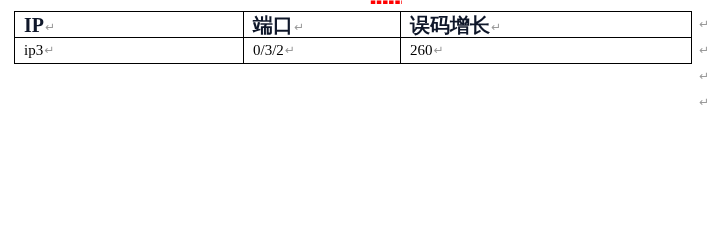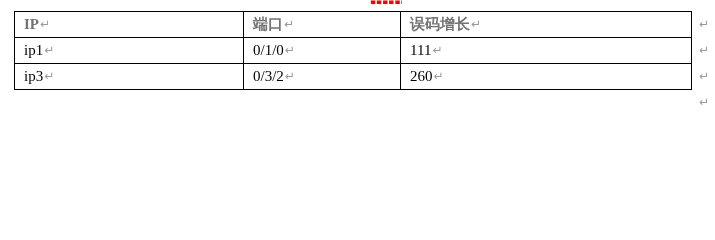--- a/index.html
+++ b/index.html
@@ -74,22 +74,22 @@
 
   .cell-inner {
     display: flex;
     align-items: baseline;
     padding-left: 9px;
     white-space: nowrap;
   }
 
   .hdr-text {
     font-weight: bold;
-    font-size: 15px;
-    color: #737373;
+    font-size: 20px;
+    color: #0f172a;
     line-height: 1;
   }
   .cell-text {
     font-weight: normal;
     font-size: 15px;
     color: #000000;
     line-height: 1;
   }
 
   
@@ -155,40 +155,20 @@
             <span class="hdr-text">误码增长</span>
             <span class="ret-mark">↵</span>
           </div>
         </th>
       </tr>
     </thead>
     <tbody>
       <tr>
         <td class="col-ip">
           <div class="cell-inner">
-            <span class="cell-text">ip1</span>
-            <span class="ret-mark">↵</span>
-          </div>
-        </td>
-        <td class="col-port">
-          <div class="cell-inner">
-            <span class="cell-text">0/1/0</span>
-            <span class="ret-mark">↵</span>
-          </div>
-        </td>
-        <td class="col-err">
-          <div class="cell-inner">
-            <span class="cell-text">111</span>
-            <span class="ret-mark">↵</span>
-          </div>
-        </td>
-      </tr>
-      <tr>
-        <td class="col-ip">
-          <div class="cell-inner">
             <span class="cell-text">ip3</span>
             <span class="ret-mark">↵</span>
           </div>
         </td>
         <td class="col-port">
           <div class="cell-inner">
             <span class="cell-text">0/3/2</span>
             <span class="ret-mark">↵</span>
           </div>
         </td>

